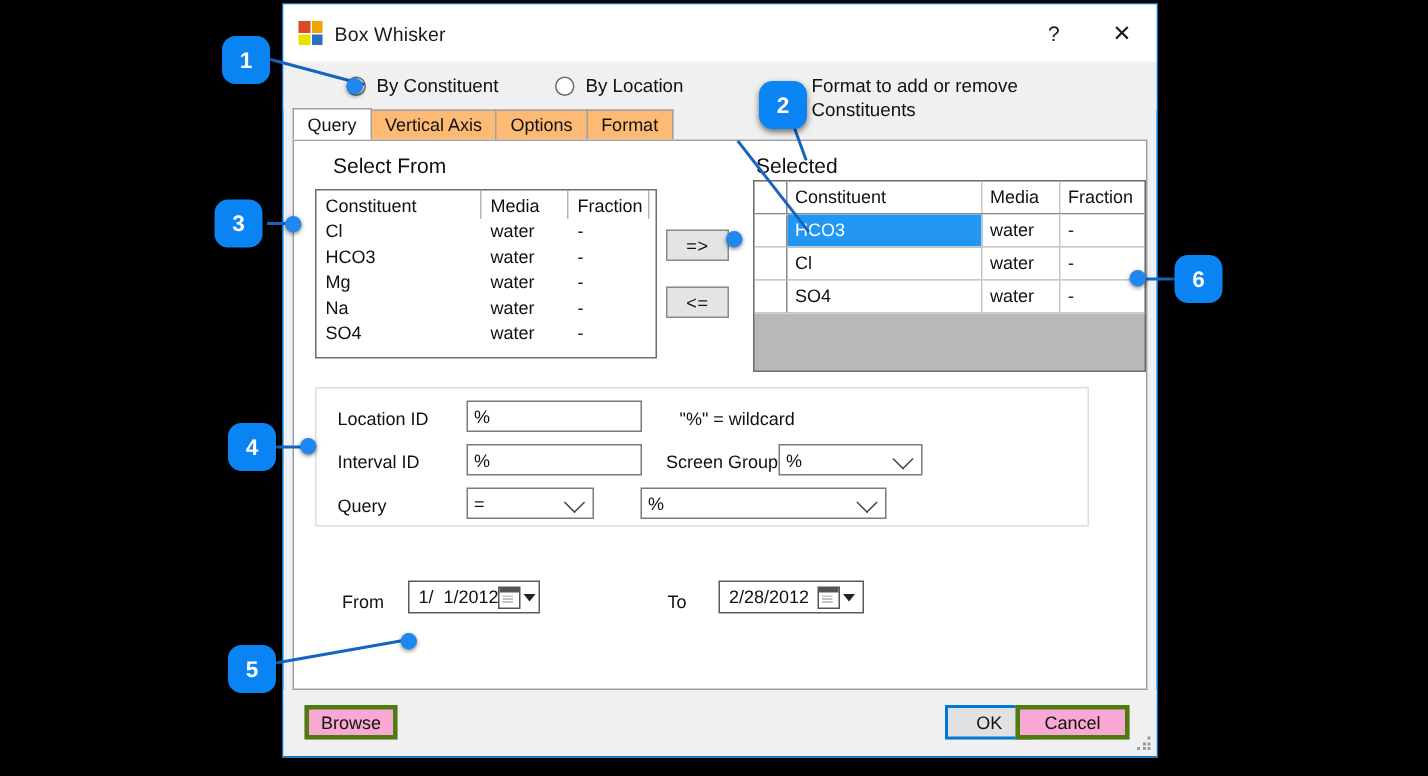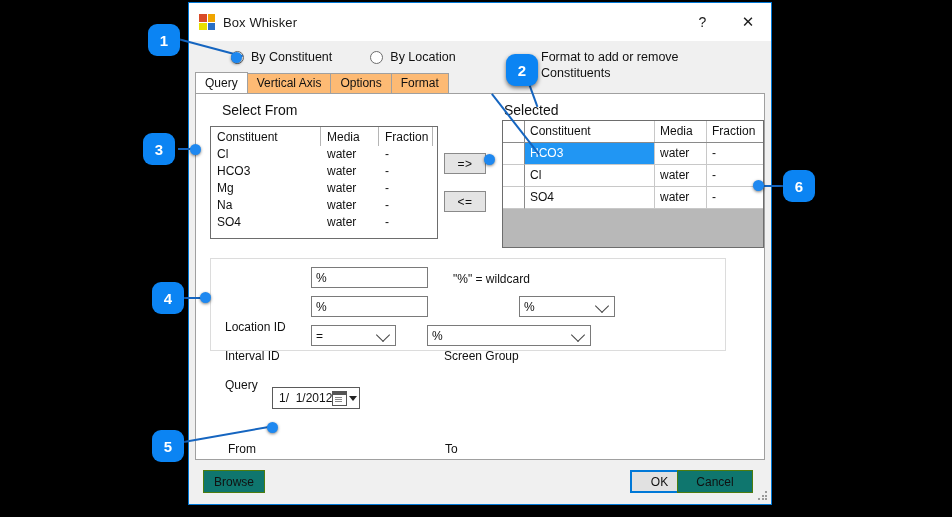--- a/index.html
+++ b/index.html
@@ -280,21 +280,20 @@
     top: 164px;
     width: 516px;
     height: 93px;
     border: 1px solid #dcdcdc;
     box-sizing: border-box;
   }
   .fld-label {
     position: absolute;
     font-size: 12px;
     color: #111;
-    margin-top: 48px;
   }
   .textbox {
     position: absolute;
     border: 1px solid #7a7a7a;
     background: #ffffff;
     font-size: 12px;
     color: #111;
     box-sizing: border-box;
     padding: 2px 0 0 4px;
     line-height: 16px;
@@ -379,22 +378,22 @@
   
   .footer {
     flex: 0 0 auto;
     height: 44px;
     position: relative;
     background: #f0f0f0;
   }
   .btn {
     position: absolute;
     height: 23px;
-    background: #0f766e;
-    border: 1px solid #4d7c0f;
+    background: #f9a8d4;
+    border: 3px solid #4d7c0f;
     font-size: 12px;
     color: #111;
     display: flex;
     align-items: center;
     justify-content: center;
     box-sizing: border-box;
   }
   #btn-browse { left: 14px; top: 10px; width: 62px; }
   #btn-ok { left: 441px; top: 10px; width: 59px; border: 2px solid #0078d7; background: #e1e1e1; }
   #btn-cancel { left: 488px; top: 10px; width: 76px; }
@@ -574,20 +573,25 @@
     </div>
 
     <div class="fld-label" style="left:32px; top:300px;">From</div>
     <div class="datebox" style="left:76px; top:293px; width:88px;">
       <span class="dtxt">1/  1/2012</span>
       <span class="cal-icon"></span>
       <span class="cal-arrow"></span>
     </div>
 
     <div class="fld-label" style="left:249px; top:300px;">To</div>
+    <div class="datebox" style="left:283px; top:293px; width:97px;">
+      <span class="dtxt">2/28/2012</span>
+      <span class="cal-icon"></span>
+      <span class="cal-arrow"></span>
+    </div>
   </div>
 
   <div class="footer">
     <div class="btn" id="btn-browse">Browse</div>
     <div class="btn" id="btn-ok">OK</div>
     <div class="btn" id="btn-cancel">Cancel</div>
     <div class="grip">
       <i style="left:7px;top:0;"></i>
       <i style="left:3.5px;top:3.5px;"></i>
         <i style="left:7px;top:3.5px;"></i>

